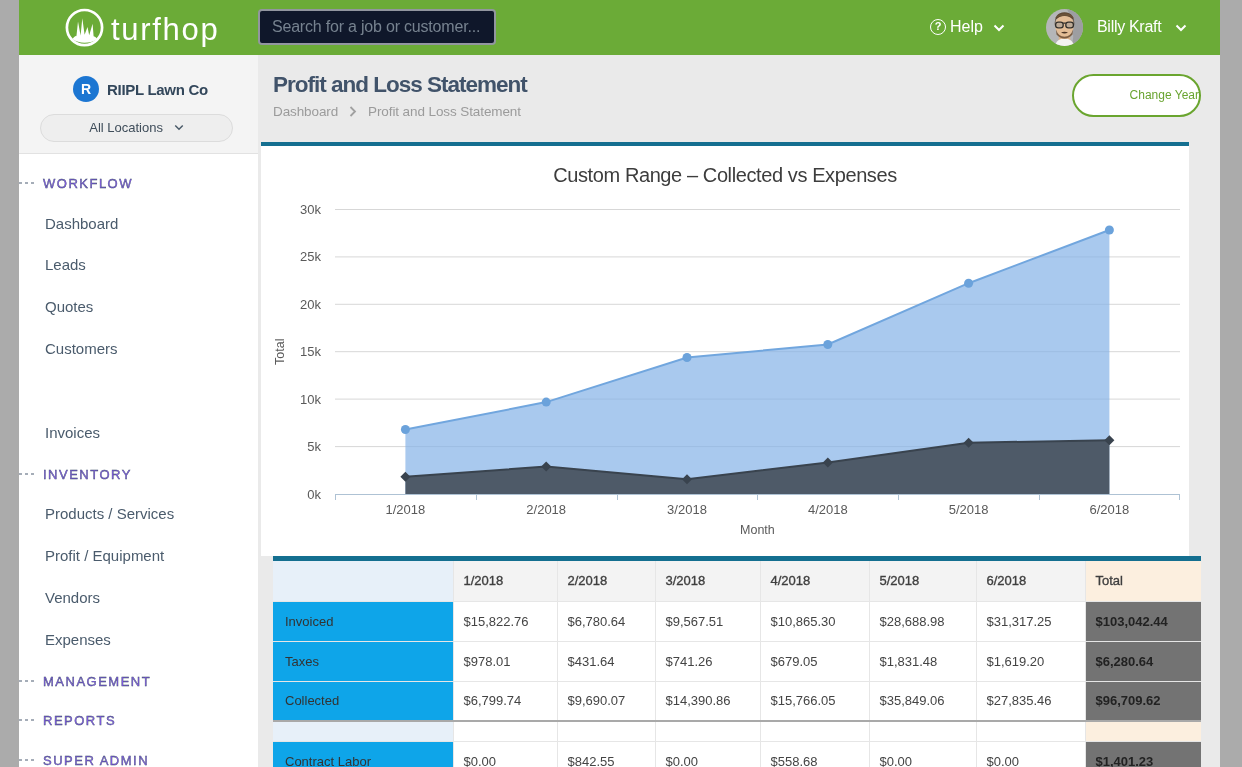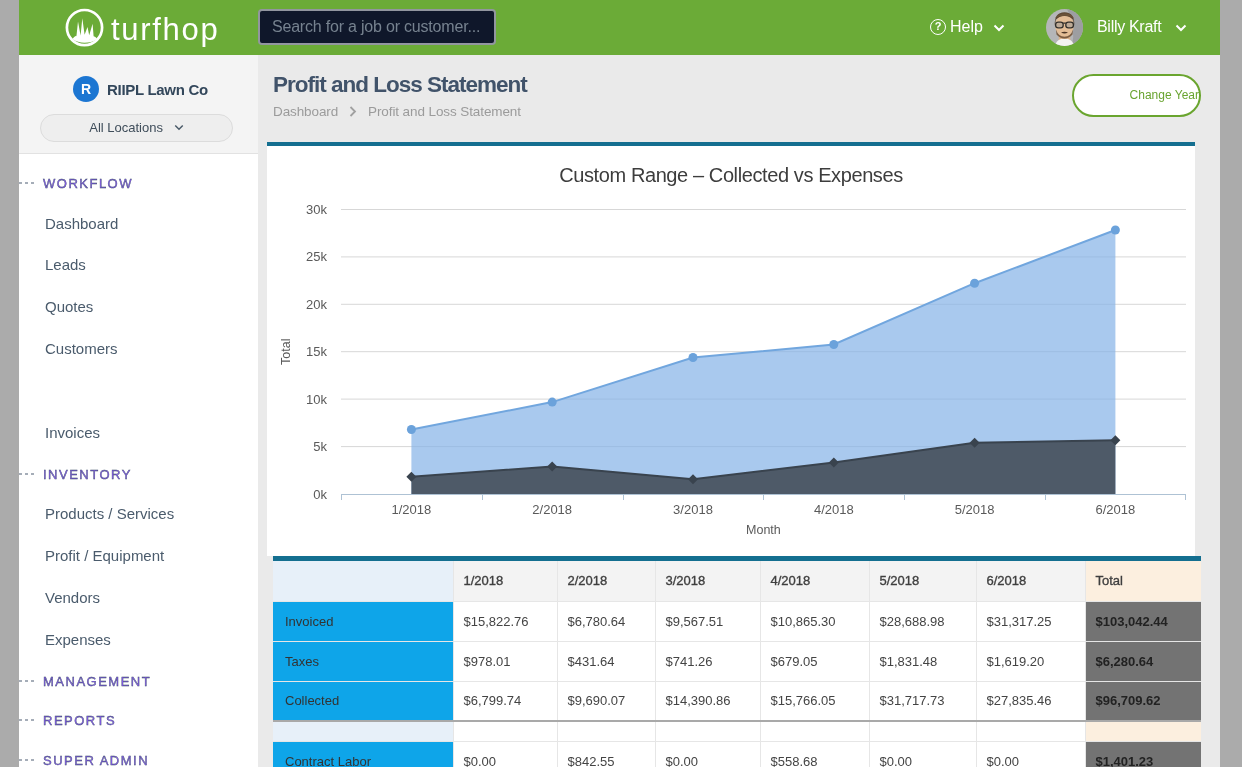--- a/index.html
+++ b/index.html
@@ -36,21 +36,21 @@
   .item { font-size:15px; color:#4a5b6c; position:absolute; left:26px; top:50%; transform:translateY(-50%); }
   .dash { position:absolute; left:0; top:calc(50% - 1px); width:17px; height:2px; background:repeating-linear-gradient(90deg,#a5adb8 0 3.5px,rgba(0,0,0,0) 3.5px 6px); }
 
   
   #main { position:absolute; left:239px; top:55px; width:962px; height:712px; background:#eaeaea; }
   #h1 { position:absolute; left:15px; top:17px; font-size:22.5px; font-weight:bold; letter-spacing:-1px; color:#41536a; }
   #crumb { position:absolute; left:15px; top:49px; font-size:13.5px; letter-spacing:-0.1px; color:#9b9b9b; }
   #chyear { position:absolute; left:814px; top:19px; width:129px; height:43px; background:#fff;
     border:2px solid #6aa52f; border-radius:22px; color:#69a430; font-size:12px; text-align:right;
     line-height:39px; }
-  #chartcard { position:absolute; left:9px; top:87px; width:928px; height:414px; background:#fff;
+  #chartcard { position:absolute; left:3px; top:87px; width:928px; height:414px; background:#fff;
     border-top:4px solid #146f90; }
   #tablewrap { position:absolute; left:15px; top:501px; width:928px; height:211px; background:#fff;
     border-top:5px solid #146f90; overflow:hidden; }
   table { border-collapse:collapse; table-layout:fixed; width:928px; font-size:13px; }
   td { height:40px; padding:0 0 0 10px; border-bottom:1px solid #e6e6e6; border-left:1px solid #e6e6e6;
     color:#444; vertical-align:middle; white-space:nowrap; }
   td:first-child { border-left:none; padding-left:12px; background:#0ea5e9; color:#333; }
   tr.hd td { background:#f3f3f3; font-weight:normal; -webkit-text-stroke:0.35px #3f3f3f; color:#3f3f3f; }
   tr.hd td:first-child { background:#e7f0f9; }
   tr.hd td.tot { background:#fcefdf; }
@@ -277,21 +277,21 @@
               <td>$1,831.48</td>
               <td>$1,619.20</td>
               <td class="tot">$6,280.64</td>
             </tr>
         <tr>
               <td>Collected</td>
               <td>$6,799.74</td>
               <td>$9,690.07</td>
               <td>$14,390.86</td>
               <td>$15,766.05</td>
-              <td>$31,717.73</td>
+              <td>$35,849.06</td>
               <td>$27,835.46</td>
               <td class="tot">$96,709.62</td>
             </tr>
         <tr class="sp">
               <td></td>
               <td></td>
               <td></td>
               <td></td>
               <td></td>
               <td></td>

